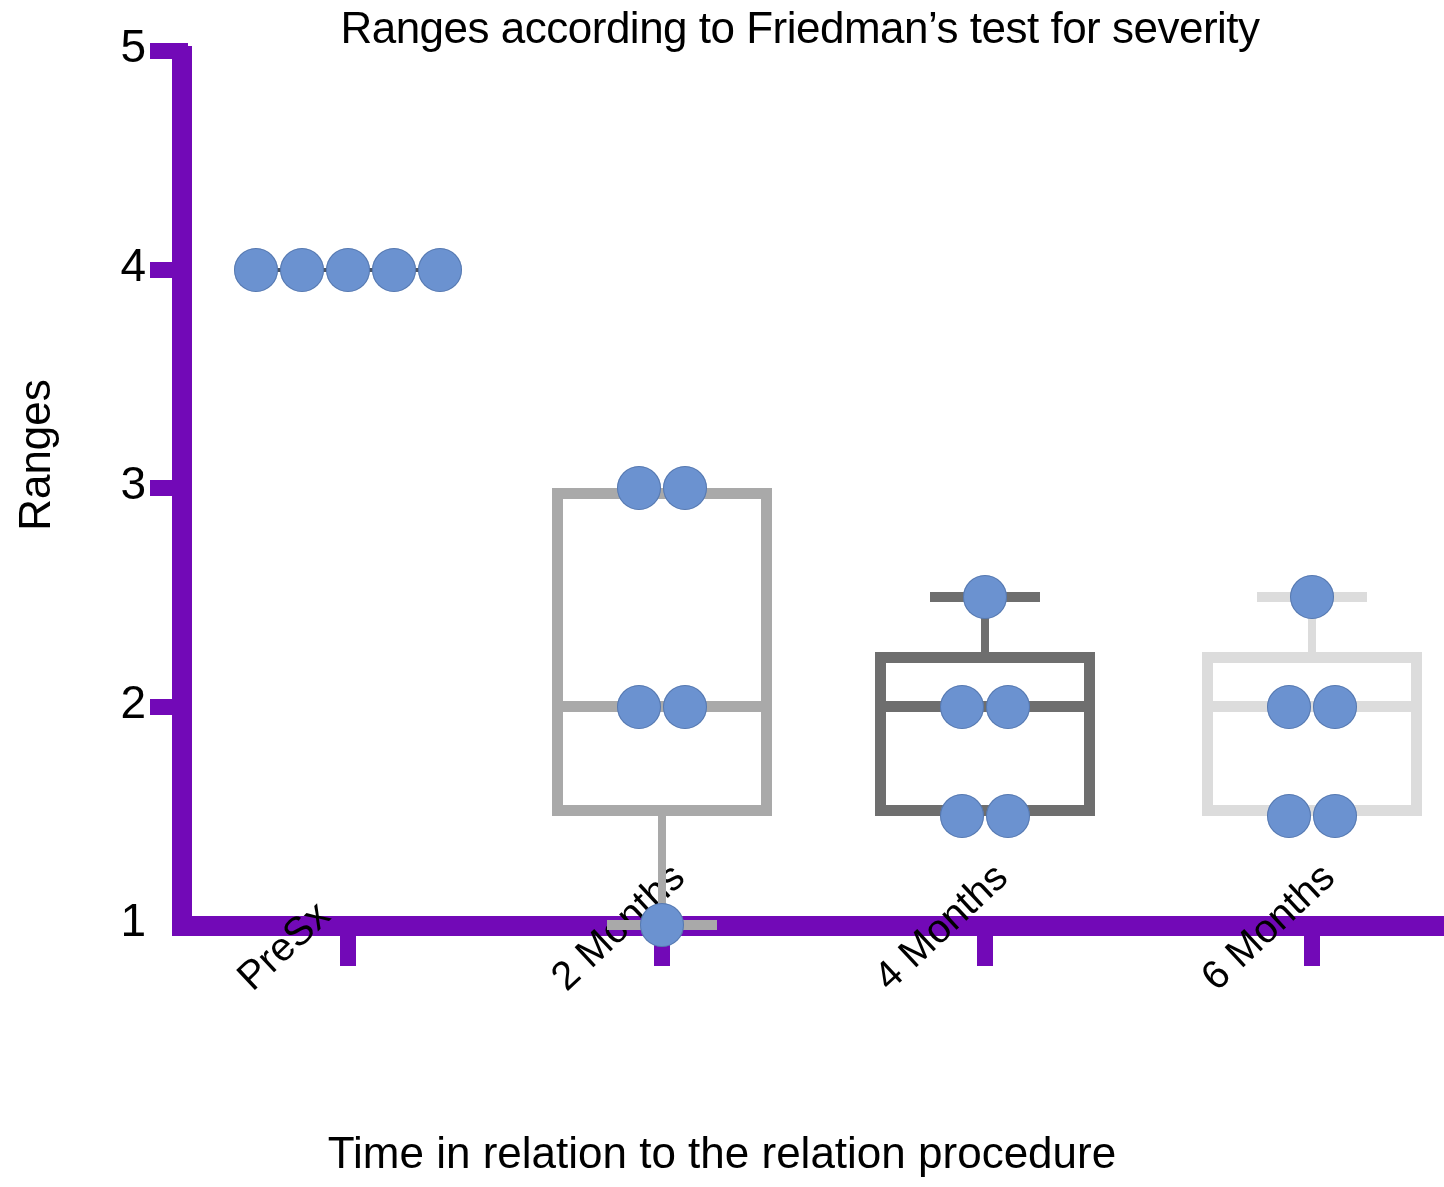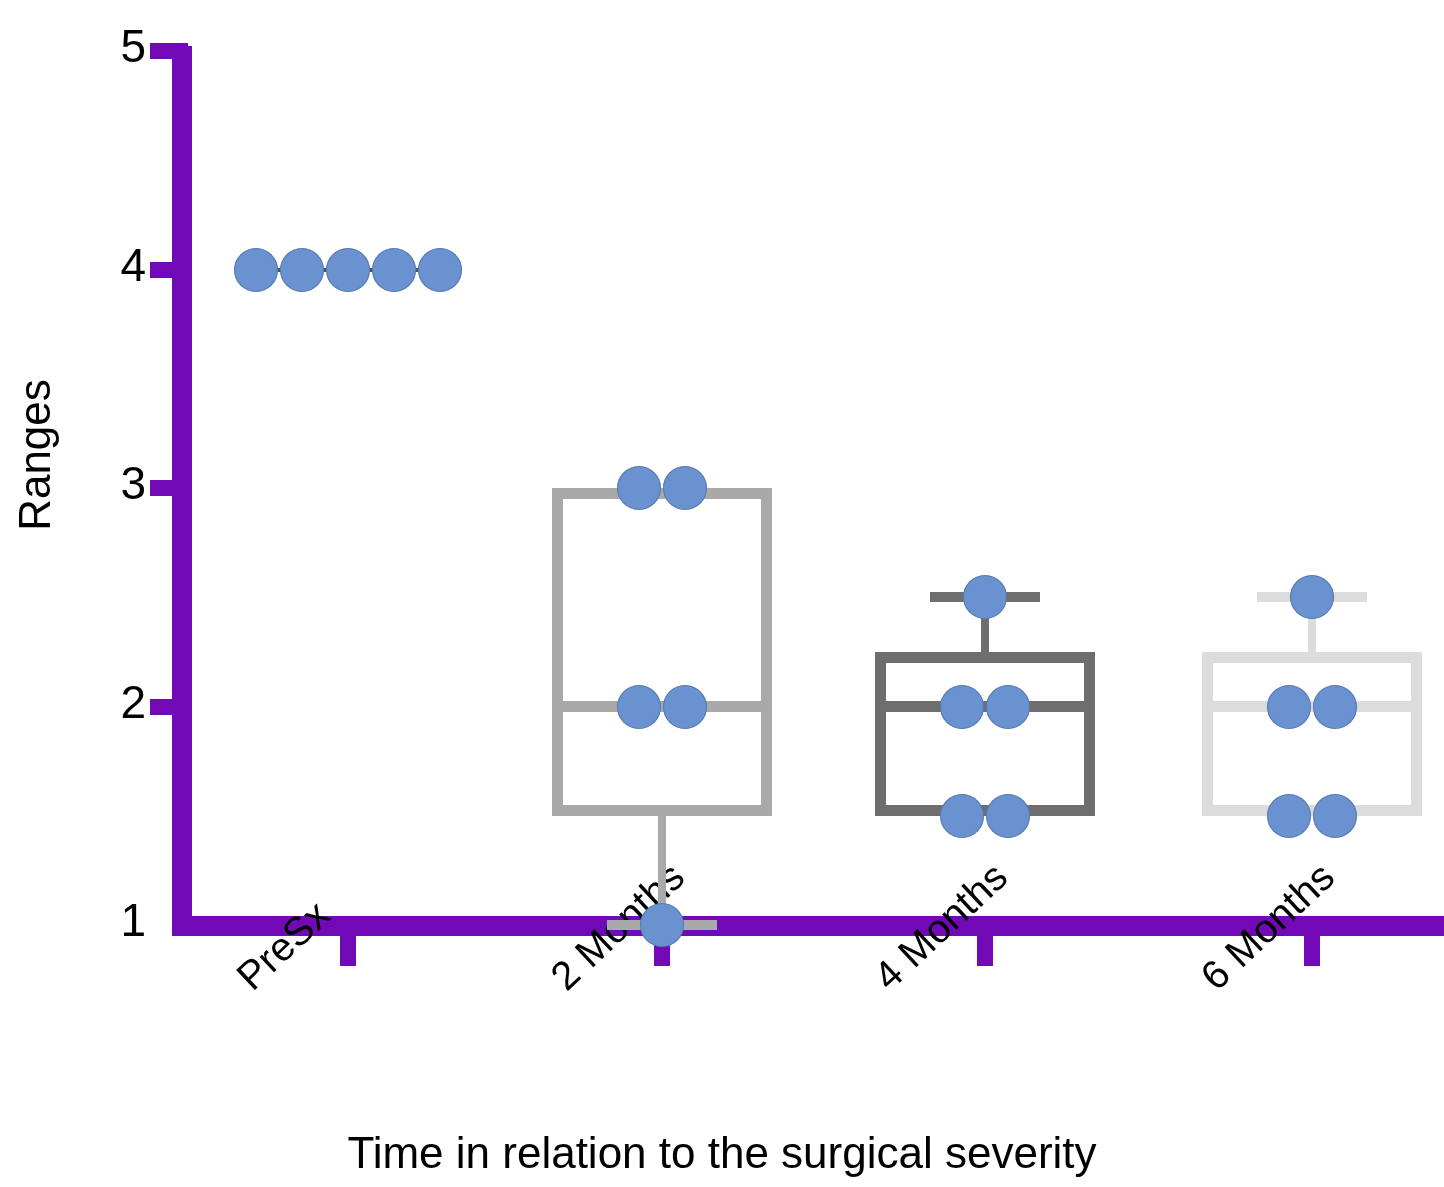--- a/index.html
+++ b/index.html
@@ -44,24 +44,25 @@
     position:absolute;width:44px;height:44px;border-radius:50%;
     background:#6b92d0;box-shadow:0 0 0 1px rgba(70,100,150,.55) inset;
   }
   .thinline{position:absolute;height:4px;background:#4a5568;}
 </style>
 </head>
 <body>
 
 <div id="root">
 
+  <div class="chart-title">Ranges according to Friedman’s test for severity</div>
 
   <div class="ylabel">Ranges</div>
 
-  <div class="xlabel">Time in relation to the surgical severity</div>
+  <div class="xlabel">Time in relation to the relation procedure</div>
 
   <div class="axis-y"></div>
   <div class="axis-x"></div>
 
   <div id="yticks-layer">
       <div class="ytick" style="top: 43px;"></div>
       <div class="ytick-label" style="top: 19px;">5</div>
       <div class="ytick" style="top: 261.5px;"></div>
       <div class="ytick-label" style="top: 237.5px;">4</div>
       <div class="ytick" style="top: 480px;"></div>

